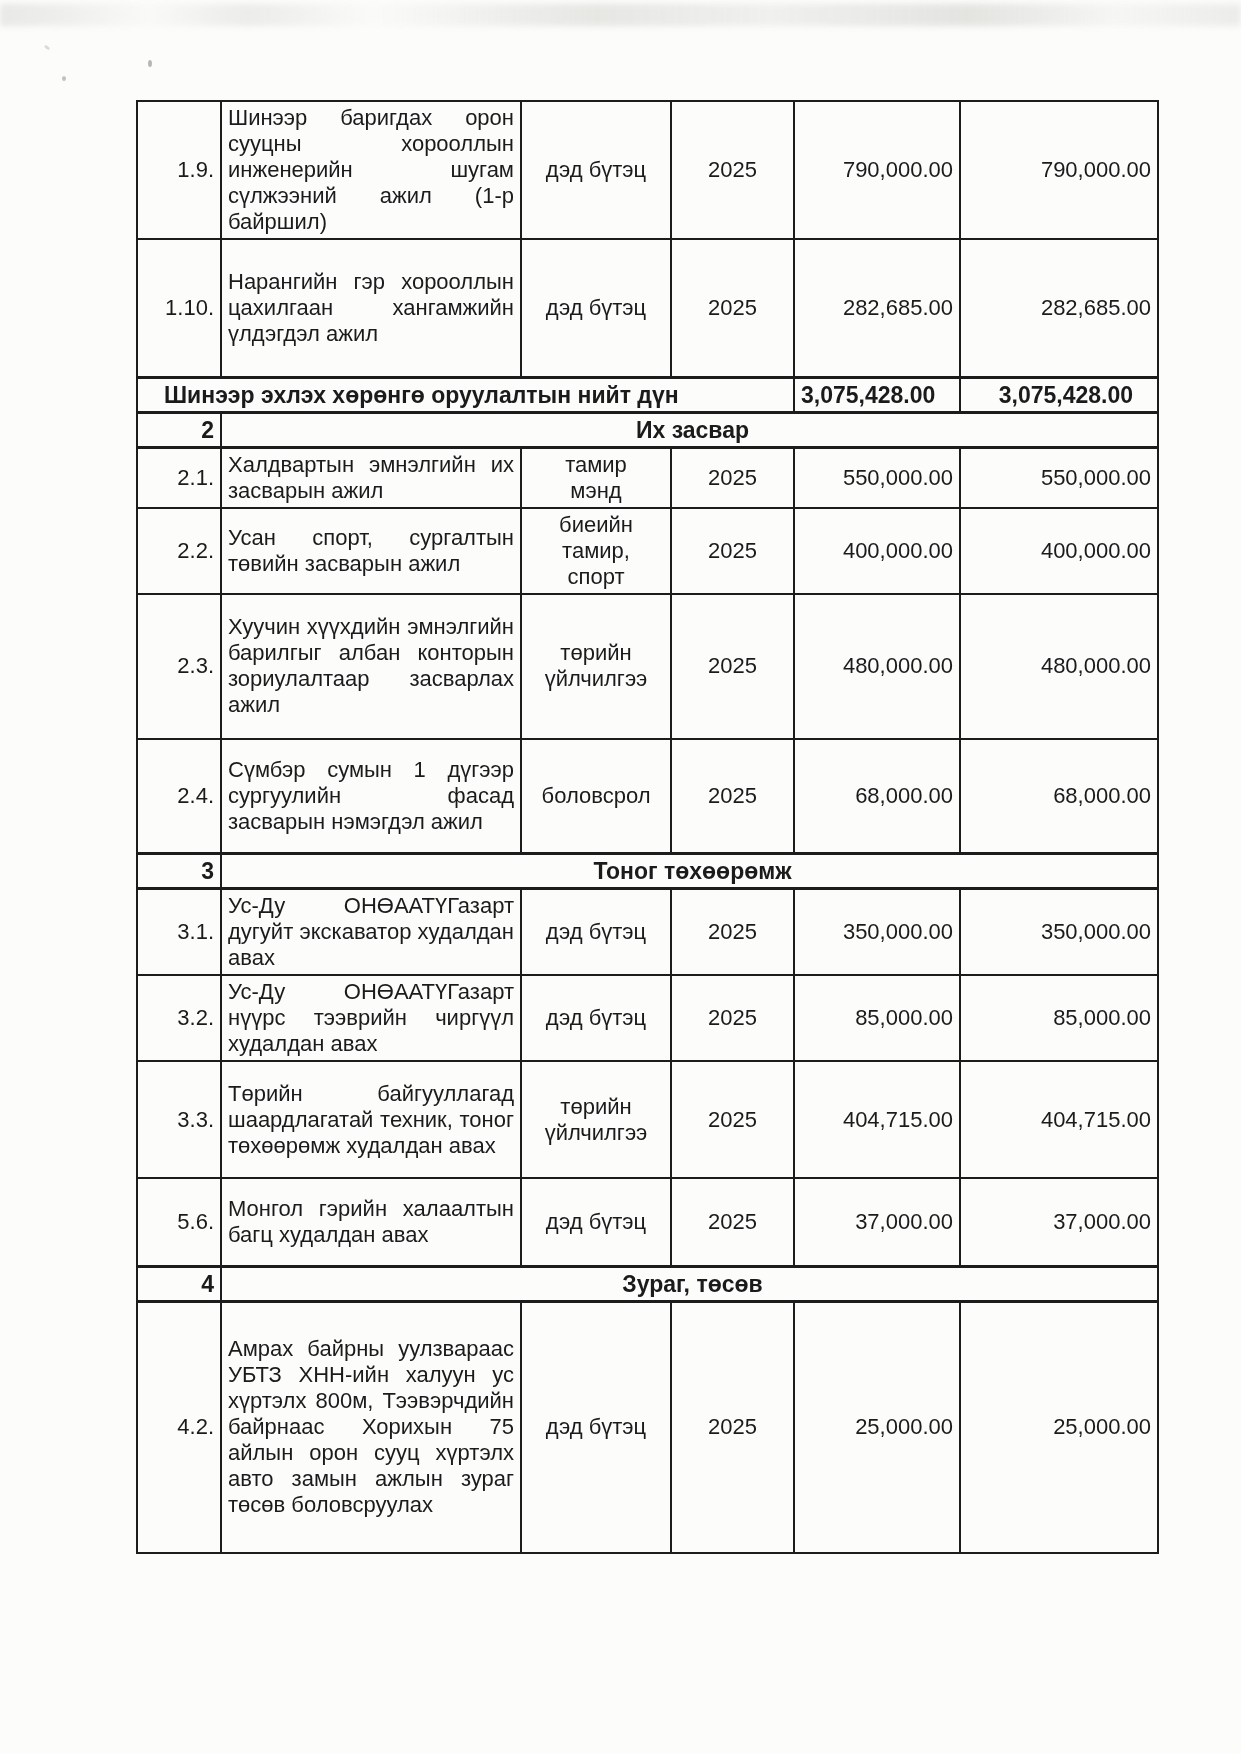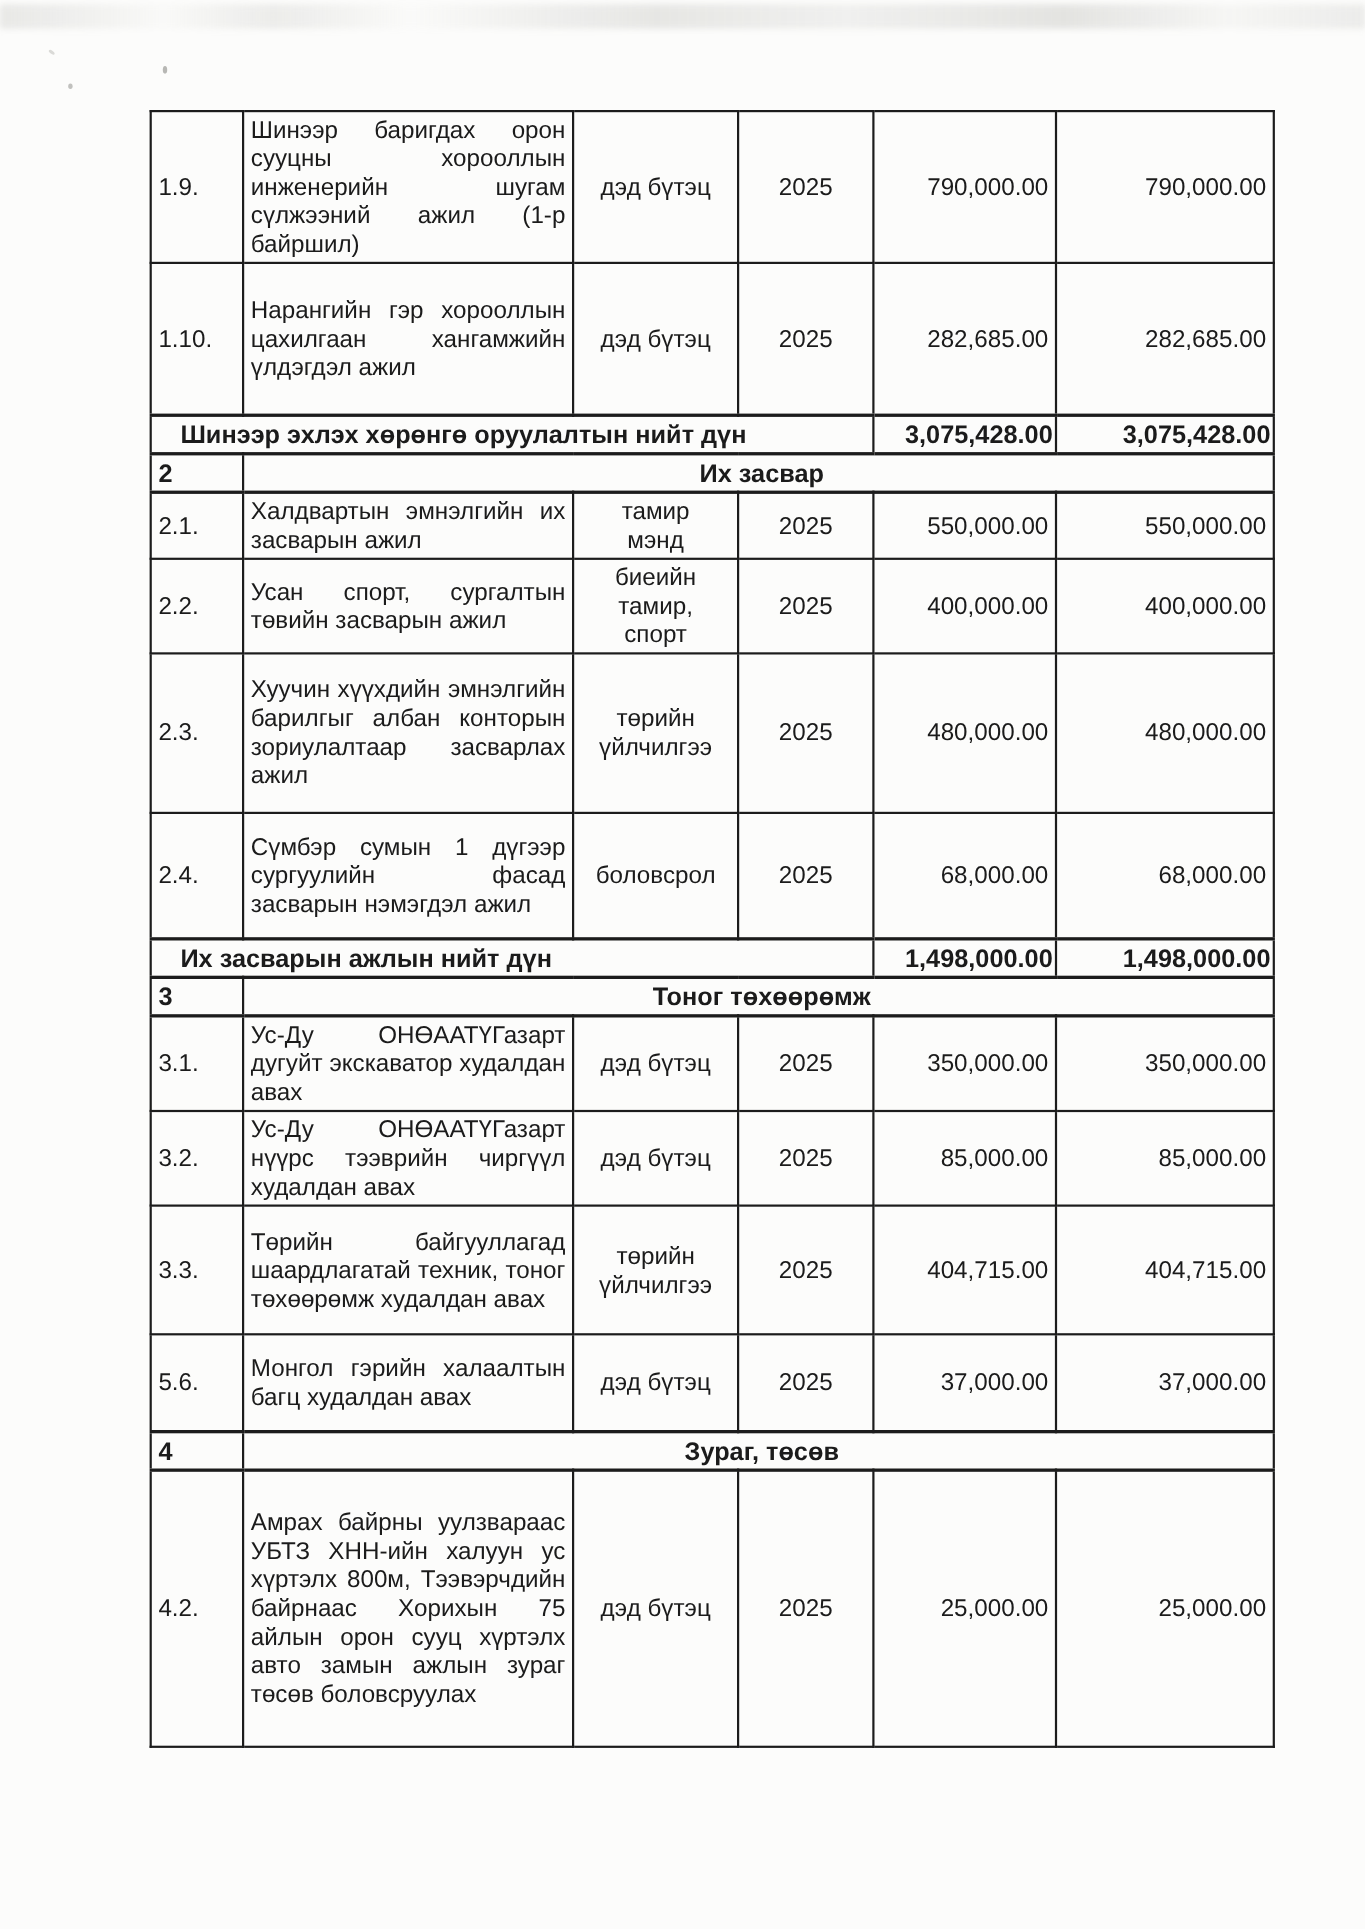--- a/index.html
+++ b/index.html
@@ -48,35 +48,35 @@
     table-layout: fixed;
     font-size: 22px;
     line-height: 26px;
   }
   table.budget td {
     border: 2px solid #1c1c1c;
     vertical-align: middle;
     padding: 3px 6px;
     overflow: hidden;
   }
-  td.cell-num  { text-align: left; }
+  td.cell-num  { text-align: right; }
   td.cell-desc { text-align: justify; text-align-last: left; padding-left: 9px; padding-right: 9px; }
   td.cell-sector { text-align: center; white-space: pre-line; }
   td.cell-year { text-align: center; }
   td.cell-amt  { text-align: right; padding-right: 16px; }
 
   tr.row-total td, tr.row-section td {
     font-weight: 700;
     font-size: 23px;
     border-top-width: 3px;
     border-bottom-width: 3px;
   }
   tr.row-total td.cell-label   { text-align: left; padding-left: 26px; }
   tr.row-section td.cell-label { text-align: center; padding-left: 12px; }
-  tr.row-total td.cell-amt     { padding-right: 2px; }
+  tr.row-total td.cell-amt     { padding-right: 24px; }
 </style>
 </head>
 <body>
 
 <div class="scan-noise"></div>
 <div class="speck speck1"></div>
 <div class="speck speck2"></div>
 <div class="speck speck3"></div>
 
 <table class="budget">
@@ -143,25 +143,20 @@
         <td class="cell-amt">480,000.00</td>
       </tr>
       <tr class="row-item" style="height: 115px;">
         <td class="cell-num">2.4.</td>
         <td class="cell-desc">Сүмбэр сумын 1 дүгээр сургуулийн фасад засварын нэмэгдэл ажил</td>
         <td class="cell-sector">боловсрол</td>
         <td class="cell-year">2025</td>
         <td class="cell-amt">68,000.00</td>
         <td class="cell-amt">68,000.00</td>
       </tr>
-      <tr class="row-total" style="height: 32px;">
-        <td class="cell-label" colspan="4">Их засварын ажлын нийт дүн</td>
-        <td class="cell-amt">1,498,000.00</td>
-        <td class="cell-amt">1,498,000.00</td>
-      </tr>
       <tr class="row-section" style="height: 32px;">
         <td class="cell-num">3</td>
         <td class="cell-label" colspan="5">Тоног төхөөрөмж</td>
       </tr>
       <tr class="row-item" style="height: 85px;">
         <td class="cell-num">3.1.</td>
         <td class="cell-desc">Ус-Ду ОНӨААТҮГазарт дугуйт экскаватор худалдан авах</td>
         <td class="cell-sector">дэд бүтэц</td>
         <td class="cell-year">2025</td>
         <td class="cell-amt">350,000.00</td>

